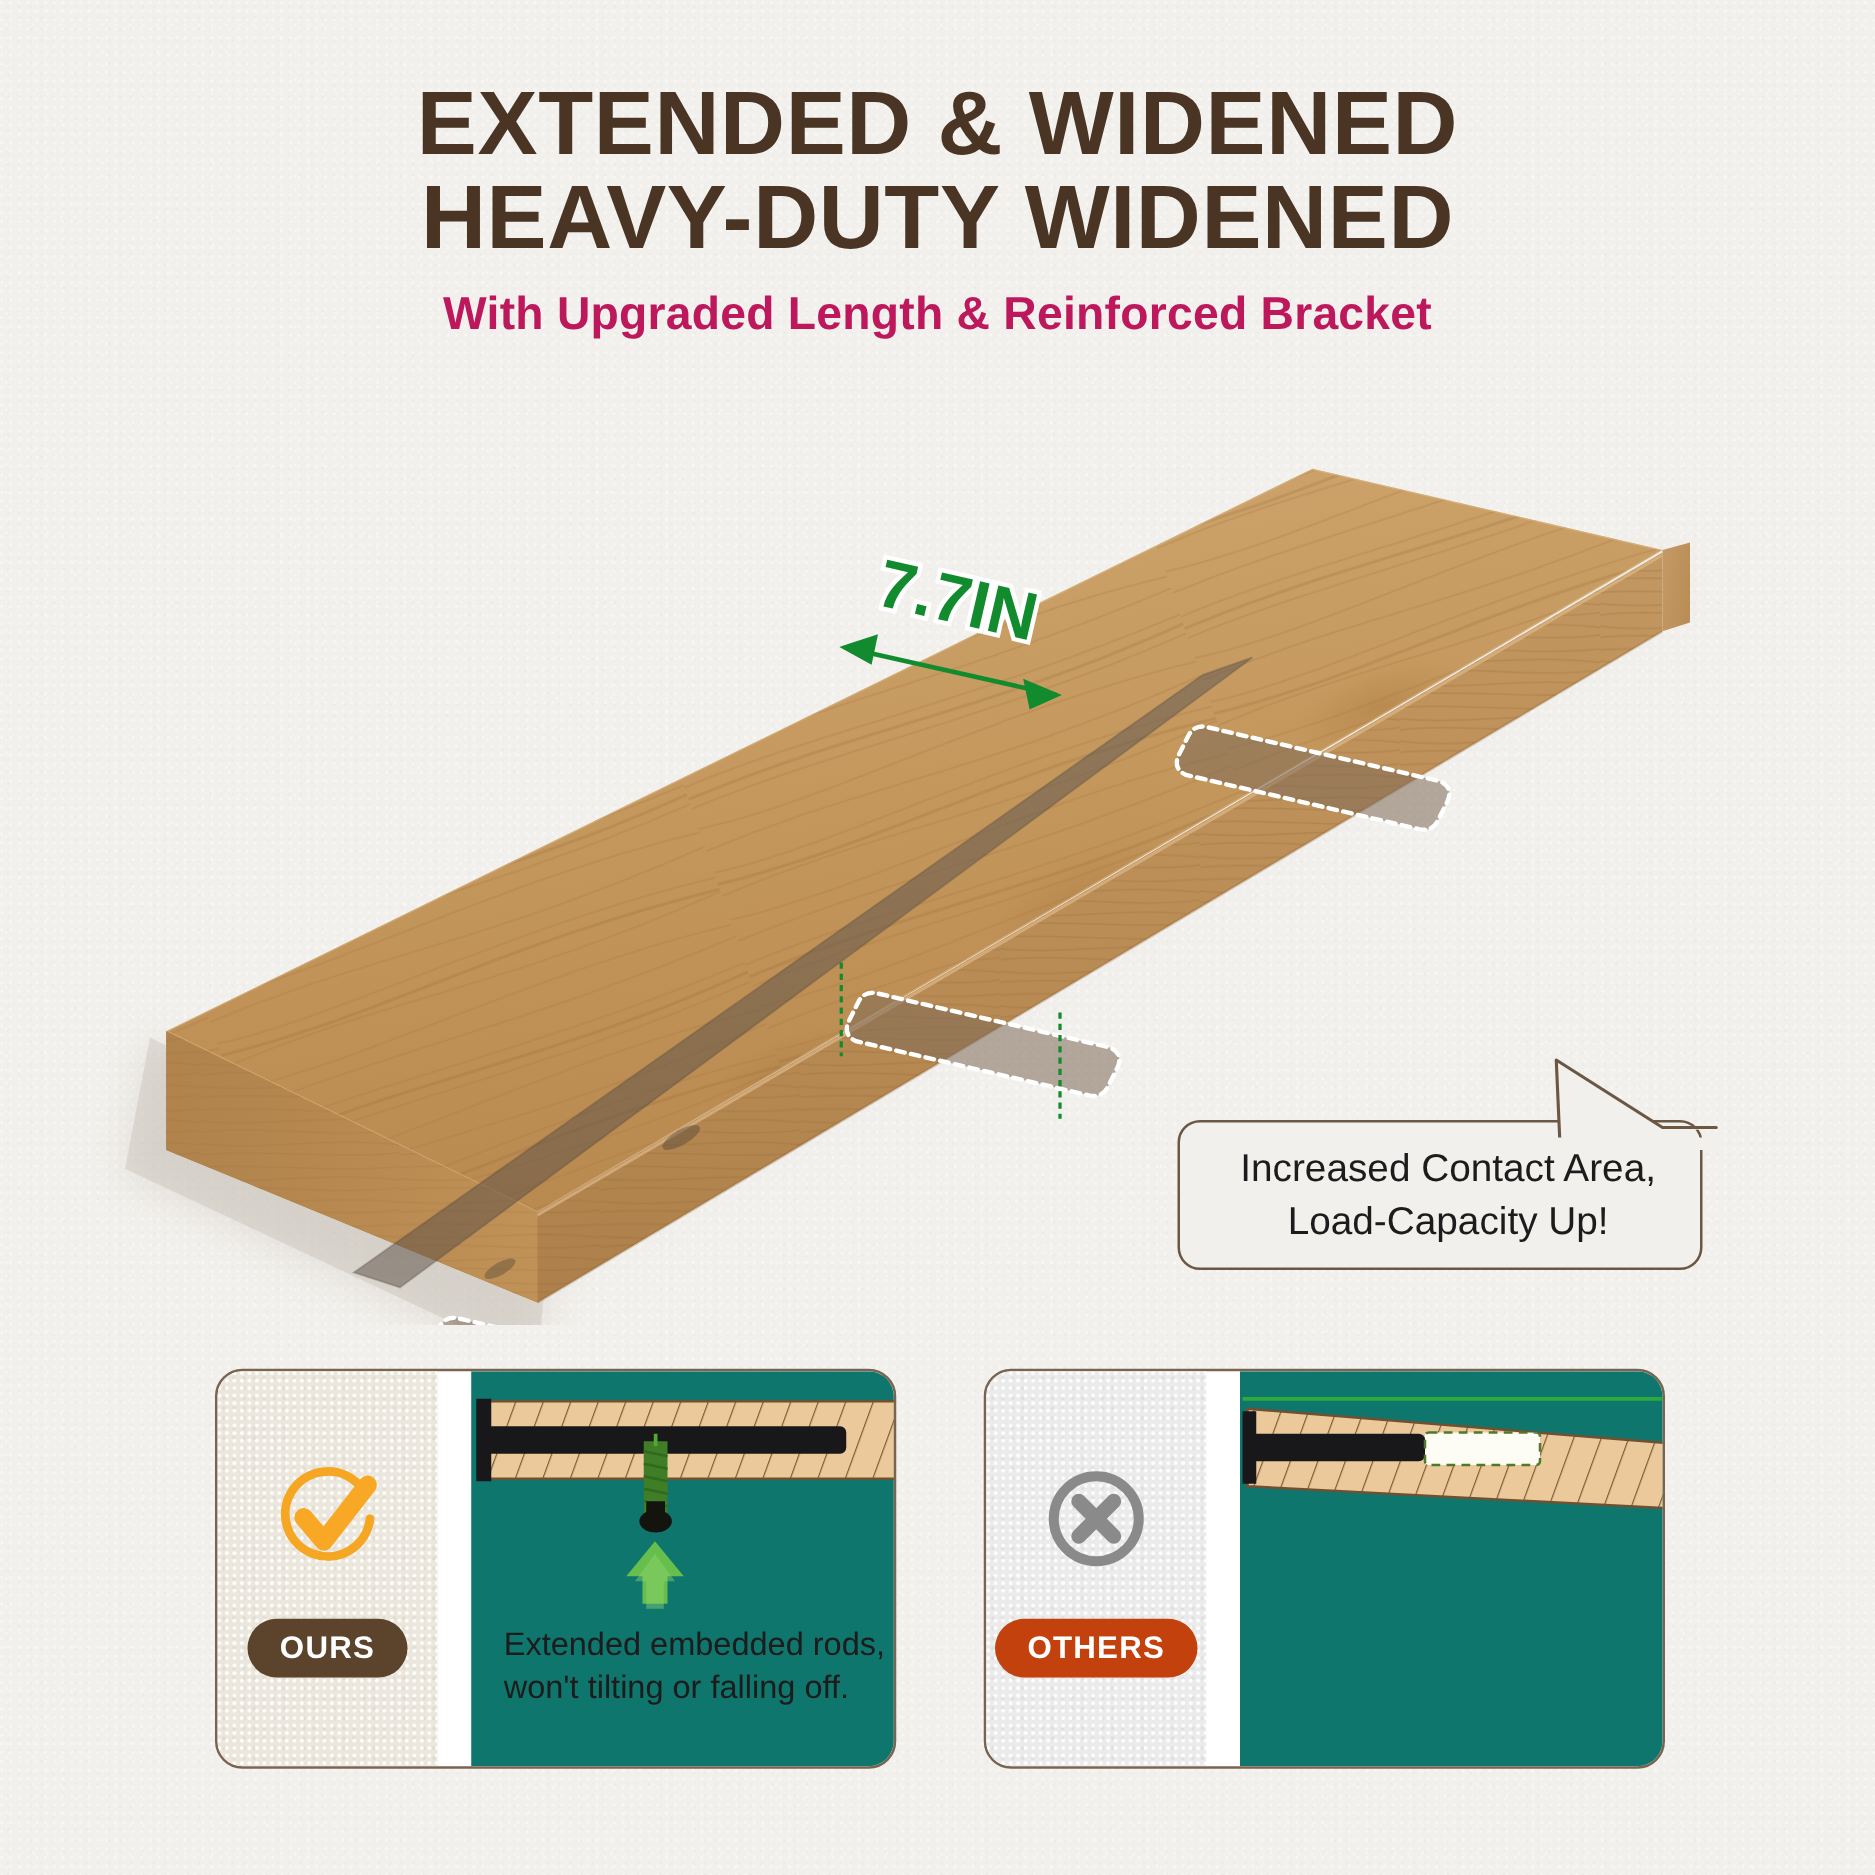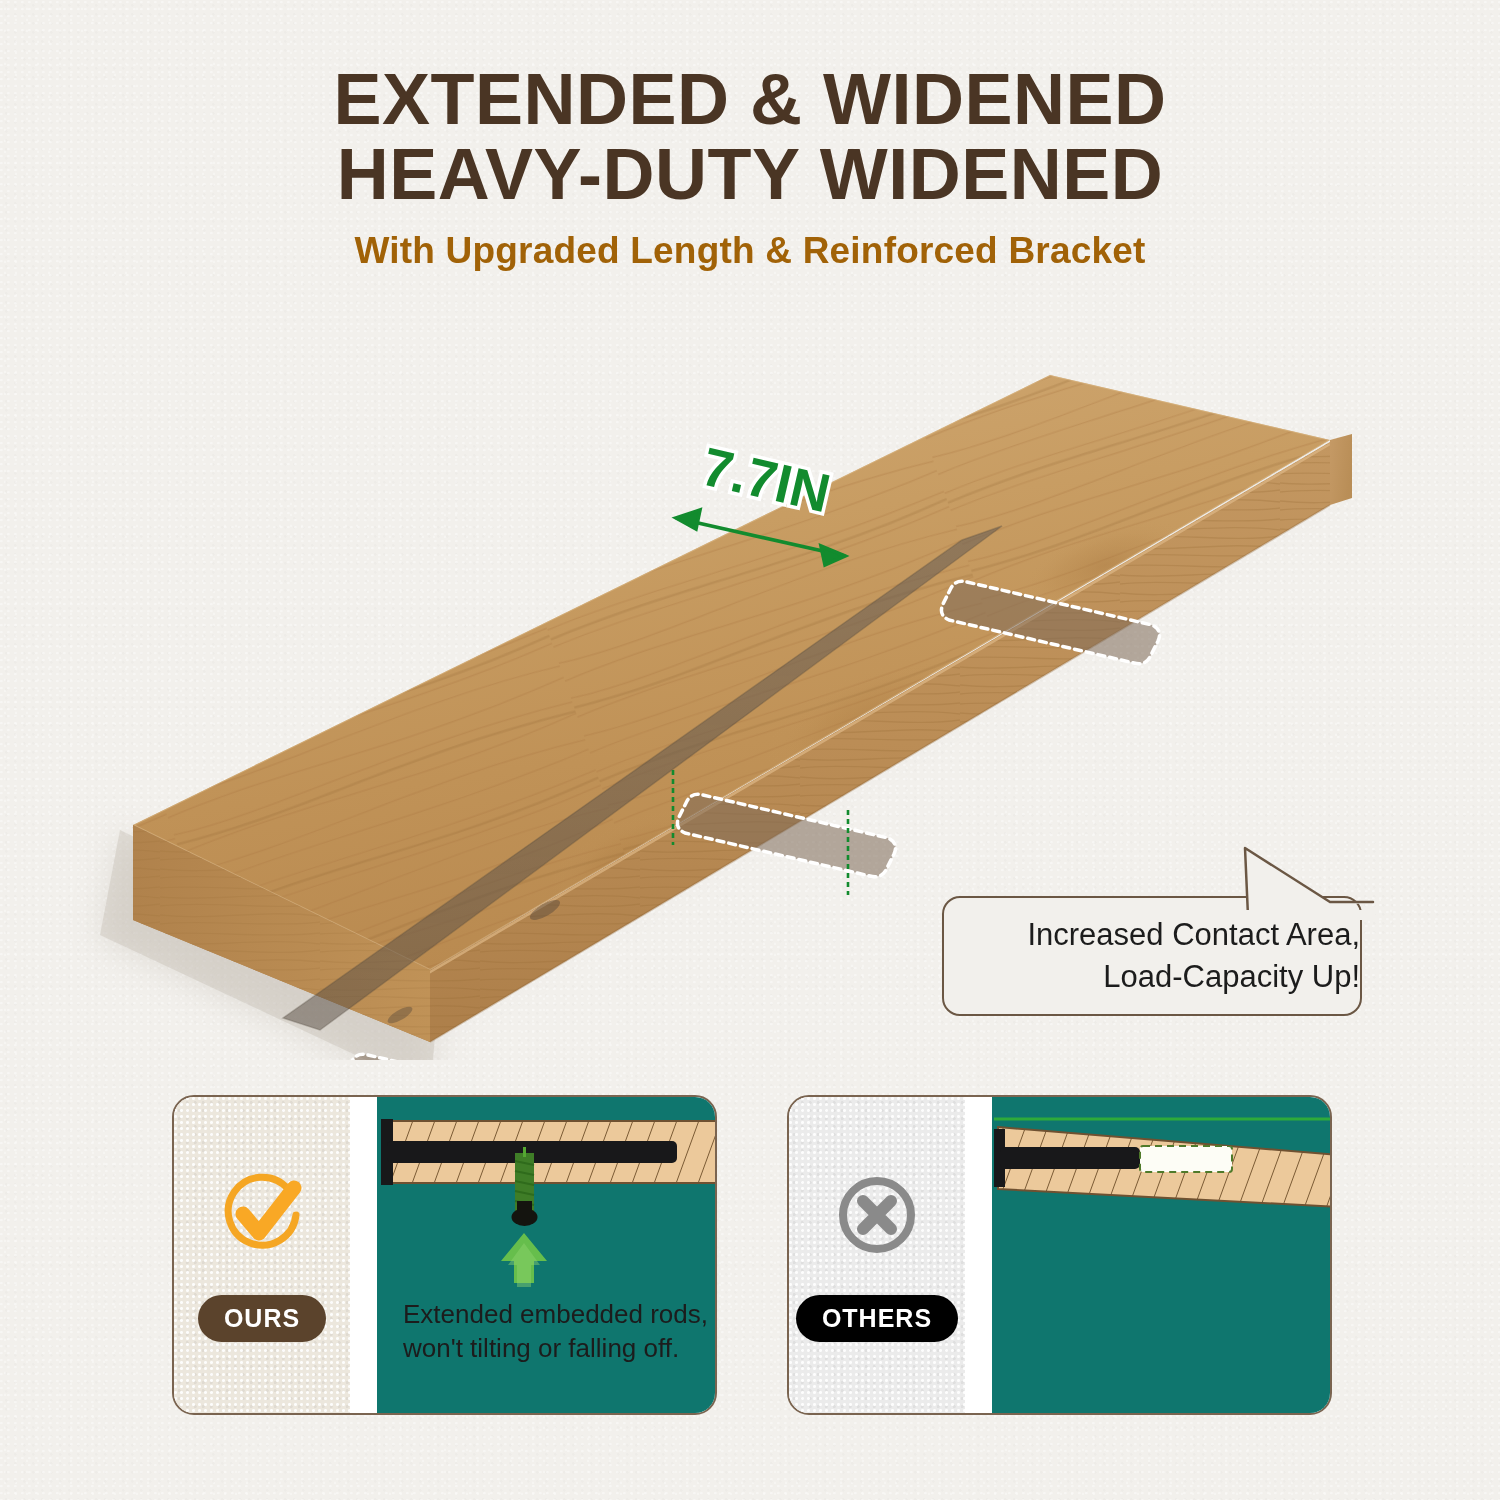--- a/index.html
+++ b/index.html
@@ -30,39 +30,39 @@
   .h-line{
     color:#4a3524;
     font-weight:700;
     font-size:72px;
     line-height:1.04;
     letter-spacing:.5px;
     white-space:nowrap;
   }
   #subtitle{
     margin-top:18px;
-    color:#a16207;
+    color:#be185d;
     font-weight:700;
     font-size:37px;
     letter-spacing:.2px;
   }
 
   
   #hero{ position:absolute; top:330px; left:0; width:1500px; height:730px; }
   #hero svg{ display:block; }
 
   
   #callout{
     position:absolute; left:942px; top:896px;
     width:420px; height:120px;
     border:2.5px solid #6b5744;
     border-radius:18px;
     background:#f2f0ec;
     display:flex; flex-direction:column;
-    align-items:flex-end; justify-content:center;
+    align-items:center; justify-content:center;
     z-index:6;
     padding-left:13px;
   }
   #callout .cl{
     color:#1c1c1c; font-size:31px; font-weight:400;
     line-height:1.34; white-space:nowrap;
   }
   #callout-tail{
     position:absolute; left:1195px; top:840px;
     width:180px; height:80px; z-index:7;
@@ -100,21 +100,21 @@
     background-size:6px 6px, 8px 8px;
     pointer-events:none;
   }
   .mark-icon{ margin-bottom:34px; z-index:2; }
   .badge{
     z-index:2;
     padding:9px 26px; border-radius:30px;
     color:#fff; font-weight:700; font-size:25px; letter-spacing:1px;
   }
   #badge-ours{ background:#5b432c; }
-  #badge-others{ background:#000000; }
+  #badge-others{ background:#c2410c; }
 
   .card-right{
     flex:1; position:relative; background:#0f766e;
     display:flex; flex-direction:column;
   }
   .diagram{ flex:0 0 196px; position:relative; }
   .caption{
     padding:0 10px 0 26px;
     color:#1c1c1c; font-size:26px; line-height:1.32;
   }

